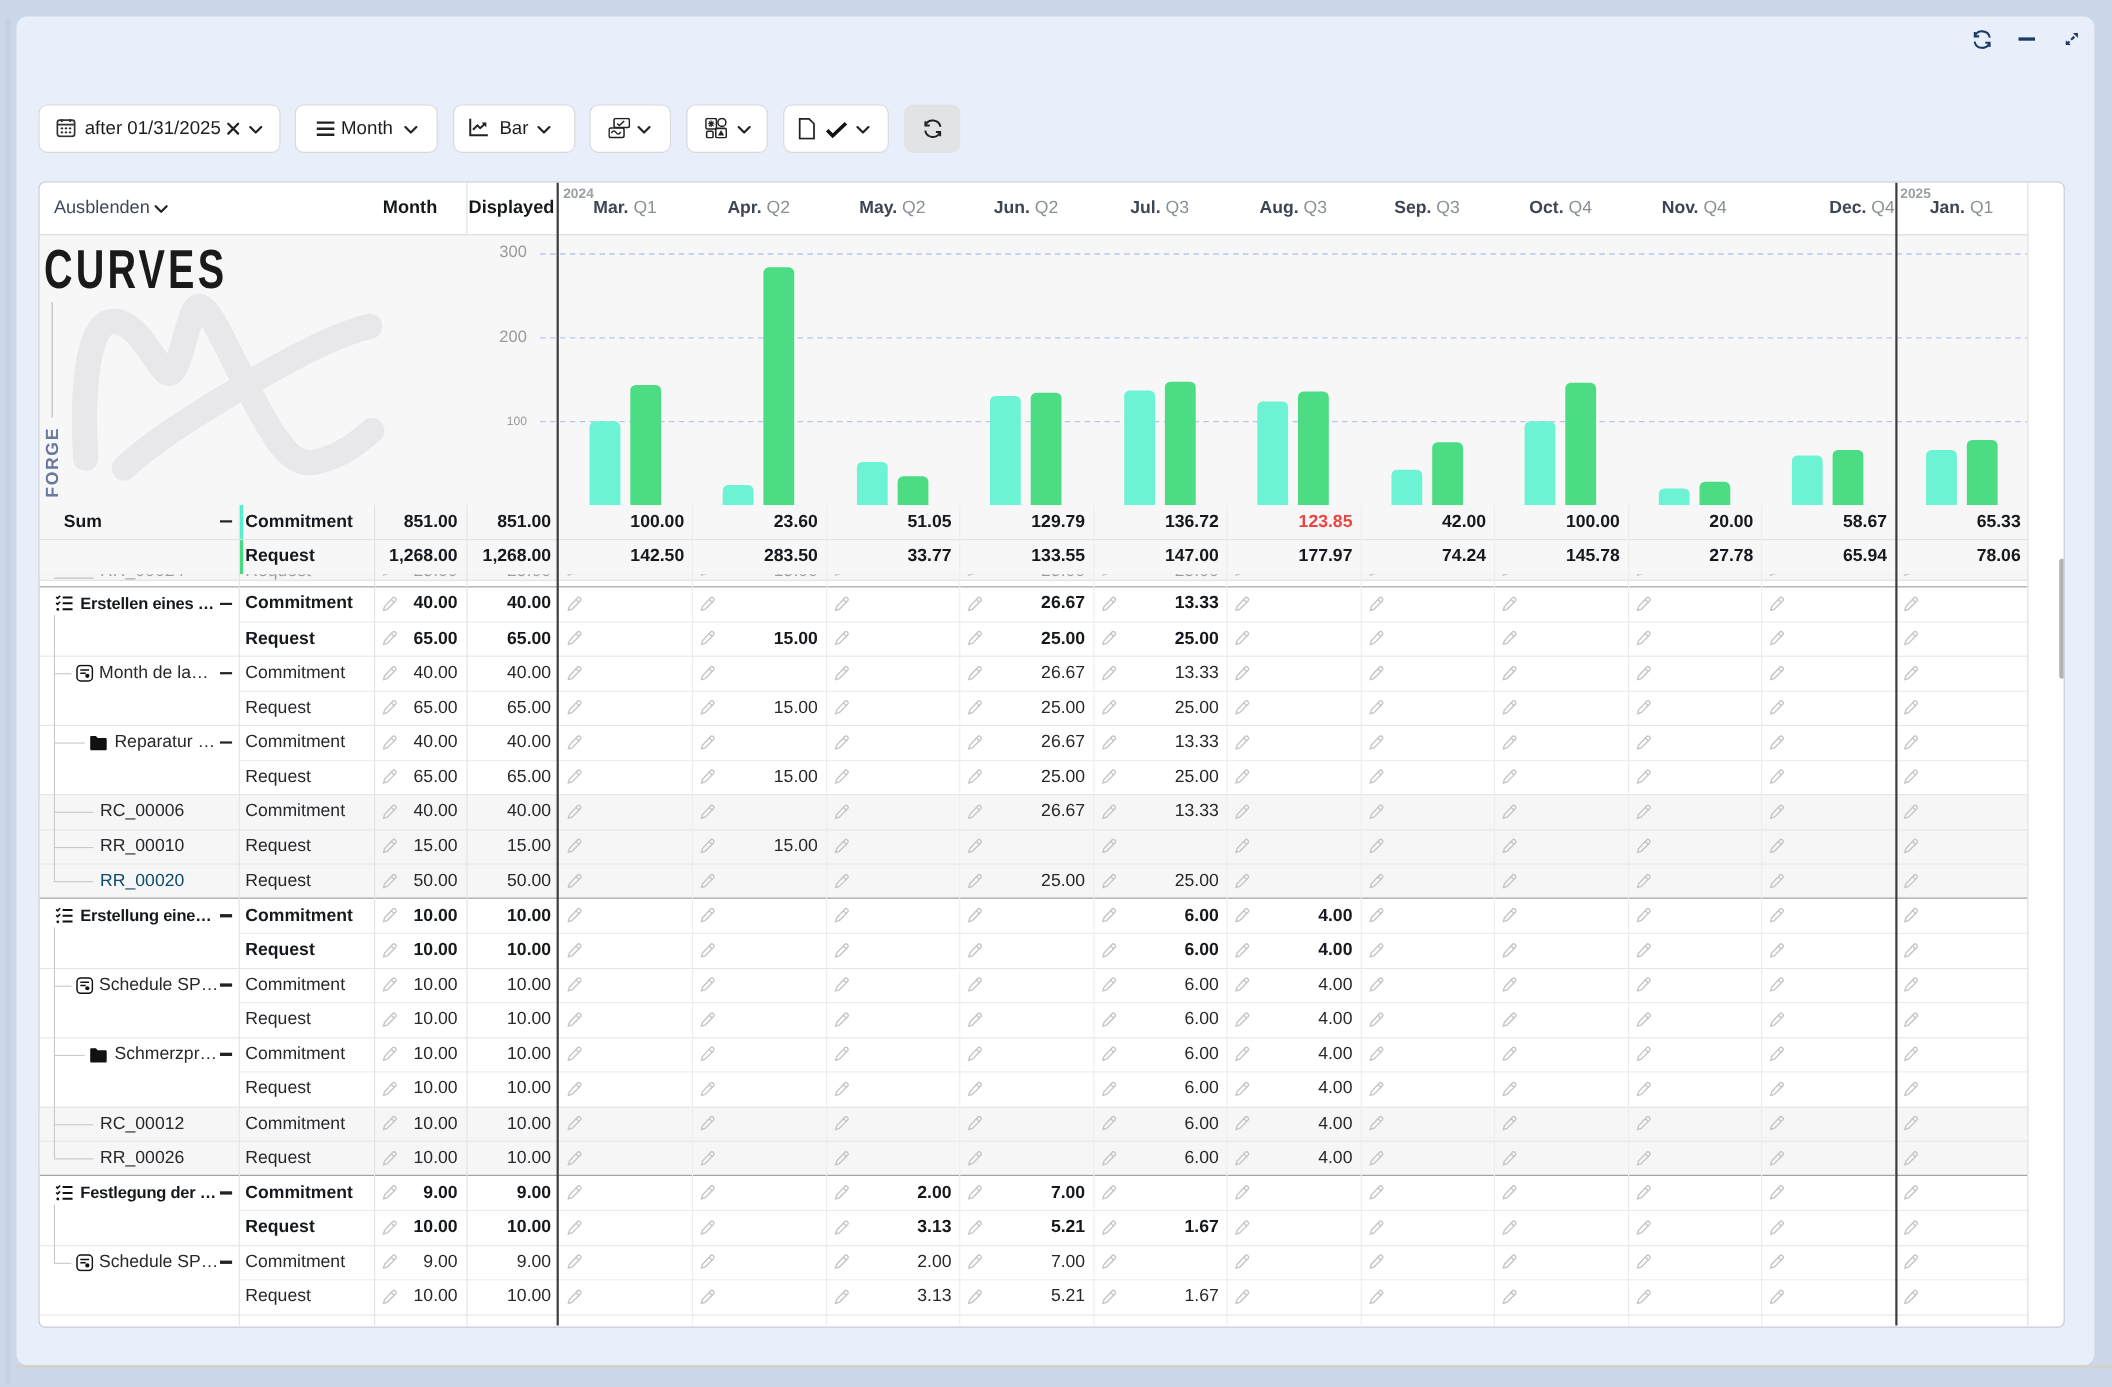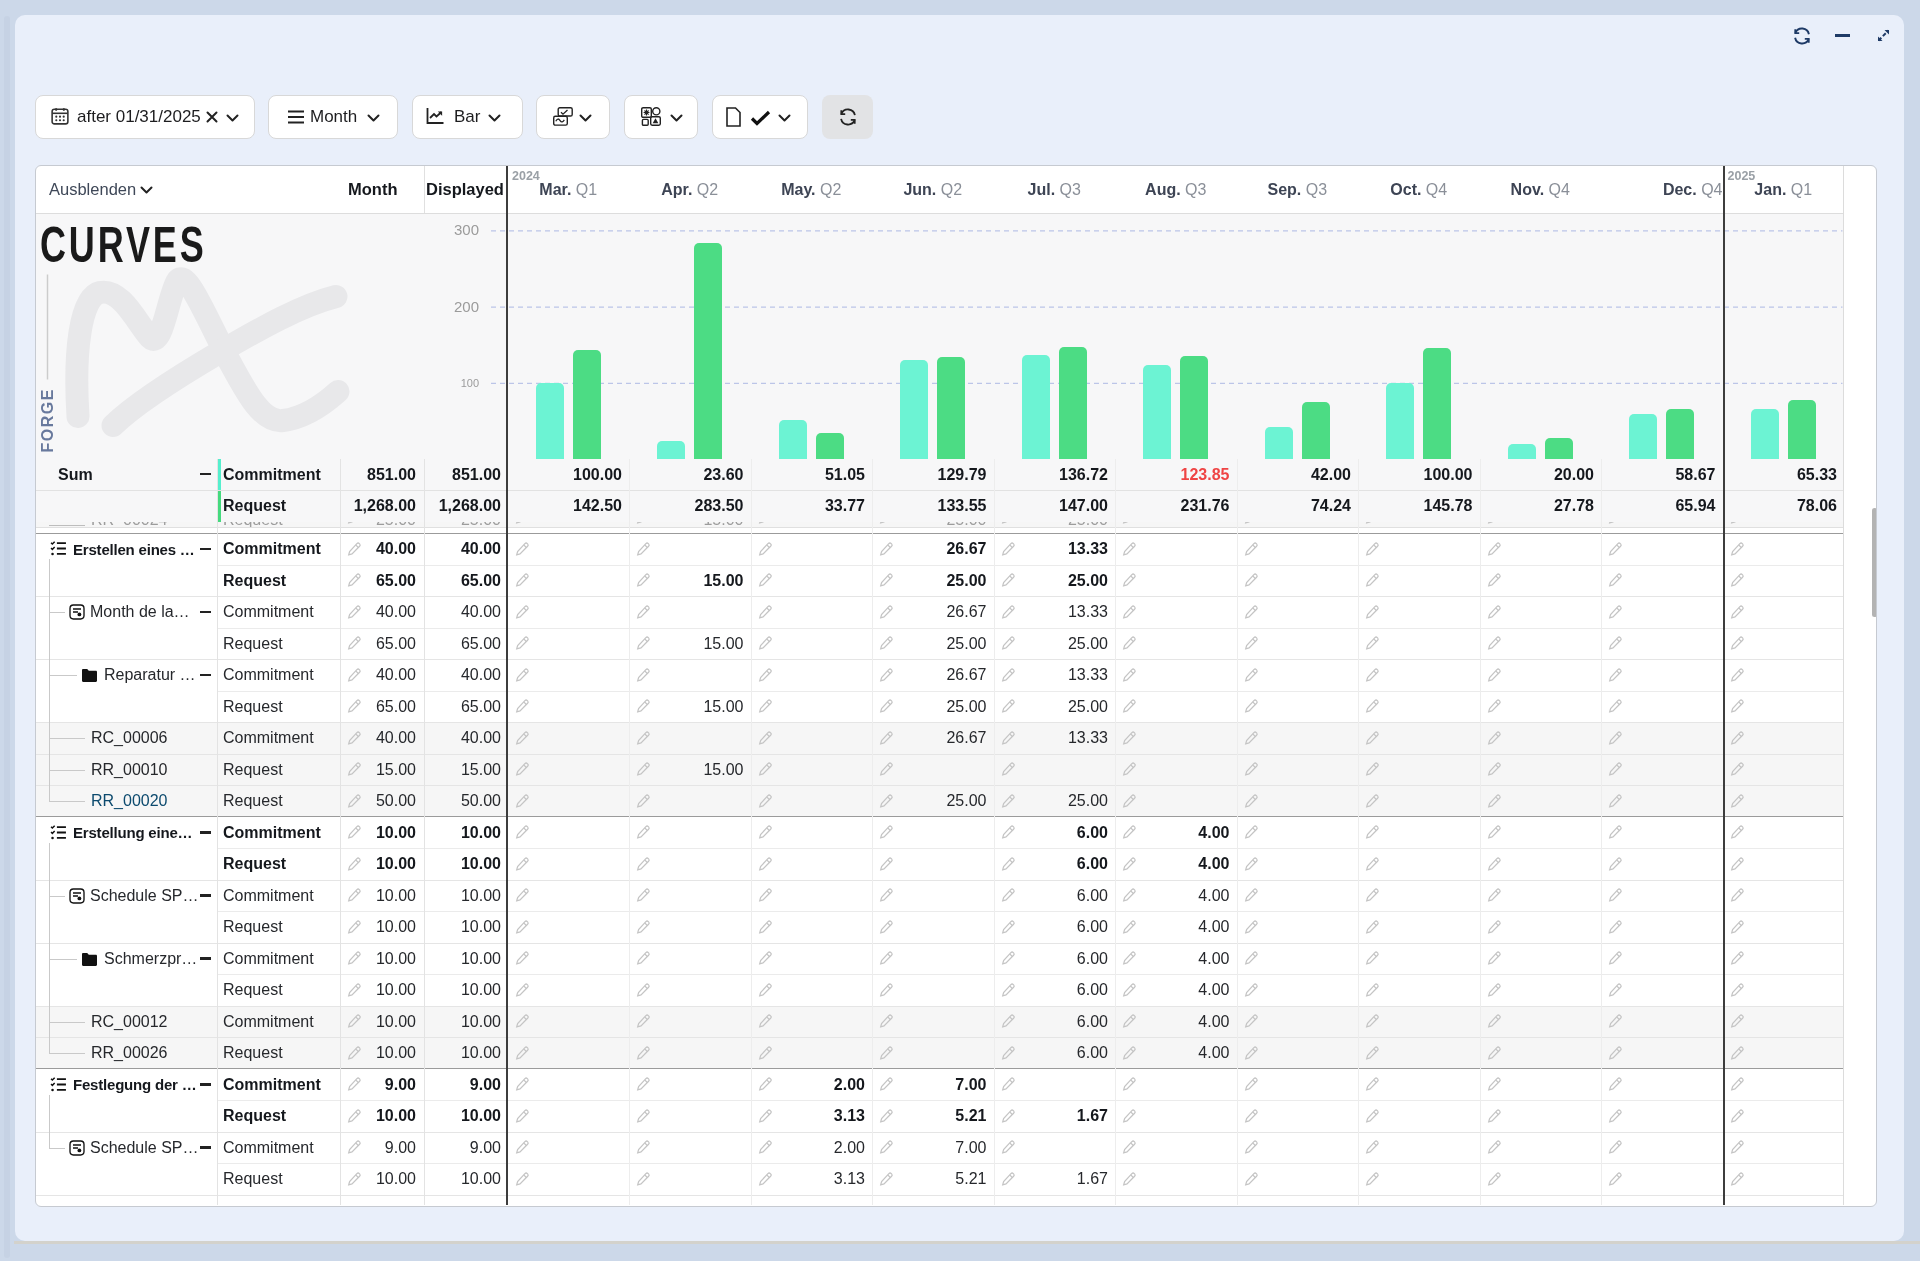--- a/index.html
+++ b/index.html
@@ -193,21 +193,21 @@
 
 <div class="a" style="left:181.5px;top:325.0px;width:3.5px;height:31px;background:#45da7e"></div>
 <div class="t b" style="left:187px;top:332.5px;color:#15181d">Request</div>
 <div class="t b r" style="left:250px;top:332.5px;width:130px;color:#15181d">1,268.00</div>
 <div class="t b r" style="left:330px;top:332.5px;width:135px;color:#15181d">1,268.00</div>
 <div class="t b r" style="left:471.5px;top:332.5px;width:114.5px;color:#15181d">142.50</div>
 <div class="t b r" style="left:593.0px;top:332.5px;width:114.5px;color:#15181d">283.50</div>
 <div class="t b r" style="left:714.5px;top:332.5px;width:114.5px;color:#15181d">33.77</div>
 <div class="t b r" style="left:836.0px;top:332.5px;width:114.5px;color:#15181d">133.55</div>
 <div class="t b r" style="left:957.5px;top:332.5px;width:114.5px;color:#15181d">147.00</div>
-<div class="t b r" style="left:1079.0px;top:332.5px;width:114.5px;color:#15181d">231.76</div>
+<div class="t b r" style="left:1079.0px;top:332.5px;width:114.5px;color:#15181d">177.97</div>
 <div class="t b r" style="left:1200.5px;top:332.5px;width:114.5px;color:#15181d">74.24</div>
 <div class="t b r" style="left:1322.0px;top:332.5px;width:114.5px;color:#15181d">145.78</div>
 <div class="t b r" style="left:1443.5px;top:332.5px;width:114.5px;color:#15181d">27.78</div>
 <div class="t b r" style="left:1565.0px;top:332.5px;width:114.5px;color:#15181d">65.94</div>
 <div class="t b r" style="left:1686.5px;top:332.5px;width:114.5px;color:#15181d">78.06</div>
 <div class="hline" style="left:0;top:356.0px;width:1806.5px;background:#e2e2e2"></div>
 <div class="a" style="left:0;top:356.0px;width:1806.5px;height:6.5px;background:#f6f6f6;border-bottom:1px solid #e0e0e0;overflow:hidden">
 <div class="a" style="left:13px;top:3.5px;width:36px;height:1px;background:#bdbdbd"></div>
 <div class="t gray" style="left:55px;top:-10px;text-decoration:line-through">RR_00024</div>
 <div class="t gray" style="left:187px;top:-10px;text-decoration:line-through">Request</div>

